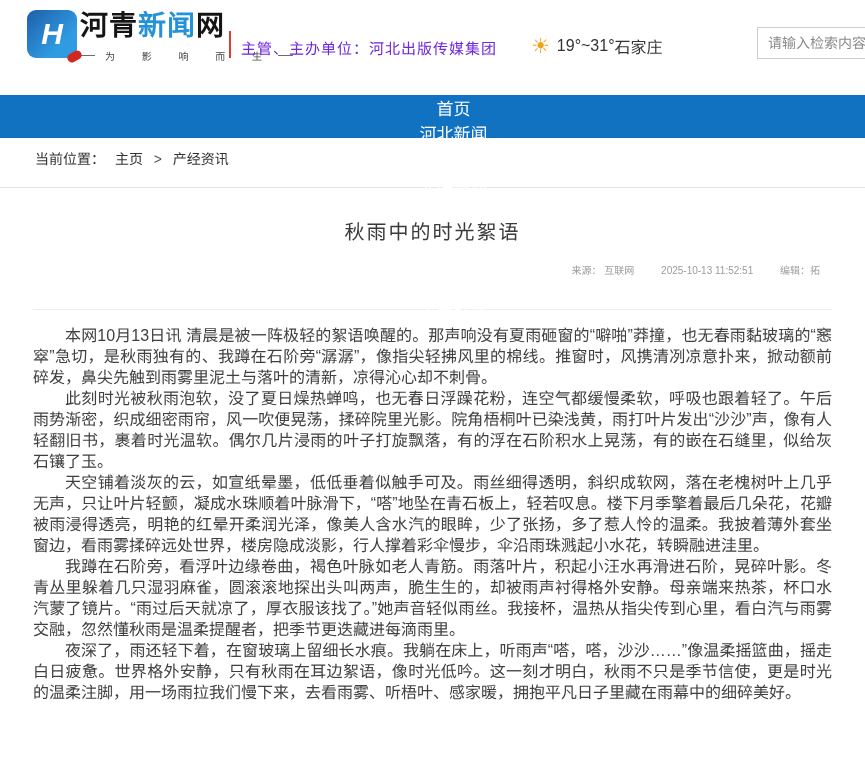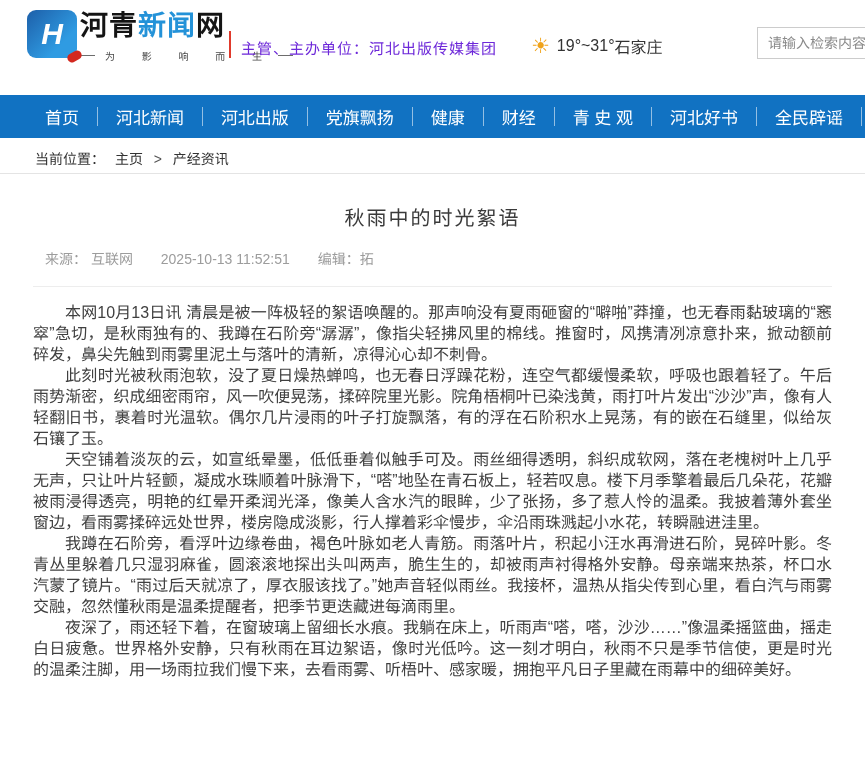--- a/index.html
+++ b/index.html
@@ -47,43 +47,43 @@
     border:1px solid #ccc; background:#fff; padding:0 10px; font-size:14px; color:#333;
     outline:none; border-radius:0;
     font-family:"Liberation Sans","DejaVu Sans",sans-serif;
   }
   .search-input::placeholder { color:#8a8a8a; }
 
   
   .main-nav { height:43px; background:#1172c2; }
   .nav-list {
     display:flex; align-items:center; justify-content:space-between;
-    height:100%; margin:0; padding:0 3px 0 45px; list-style:none;
+    height:100%; margin:0; padding:0 3px 0 45px; list-style:none;flex-direction:column;
   }
   .nav-item { color:#fff; font-size:17px; white-space:nowrap; cursor:pointer; }
   .nav-sep { width:1px; height:19px; background:rgba(255,255,255,0.55); }
 
   
   .breadcrumb {
-    height:36px; line-height:42px; padding-left:35px;
+    height:50px; line-height:42px; padding-left:35px;
     font-size:14px; color:#333; border-bottom:1px solid #e4e4e4; background:#fff;
   }
   .breadcrumb a { color:#333; text-decoration:none; cursor:pointer; }
   .breadcrumb .sep { margin:0 7px; color:#555; }
   .breadcrumb .loc { margin-right:6px; }
 
   
   .article { padding:0 33px; }
   .article-title {
     margin:28px 0 0; text-align:center;
     font-size:20px; font-weight:400; color:#3a3a3a; letter-spacing:2px;
   }
   .article-meta {
-    margin-top:17px; padding-bottom:18px; text-align:left;
-    font-size:14px; color:#9c9c9c; border-bottom:1px solid #ededed;
+    margin-top:17px; padding-bottom:32px; text-align:right;
+    font-size:10px; color:#9c9c9c; border-bottom:1px solid #ededed;
   }
   .article-meta span { margin:0 12px; }
   .article-body {
     margin-top:15px; font-size:16px; line-height:21px;
     color:#404040; text-align:justify;
   }
   .article-body p { margin:0; text-indent:2em; }
 </style>
 </head>
 <body>

